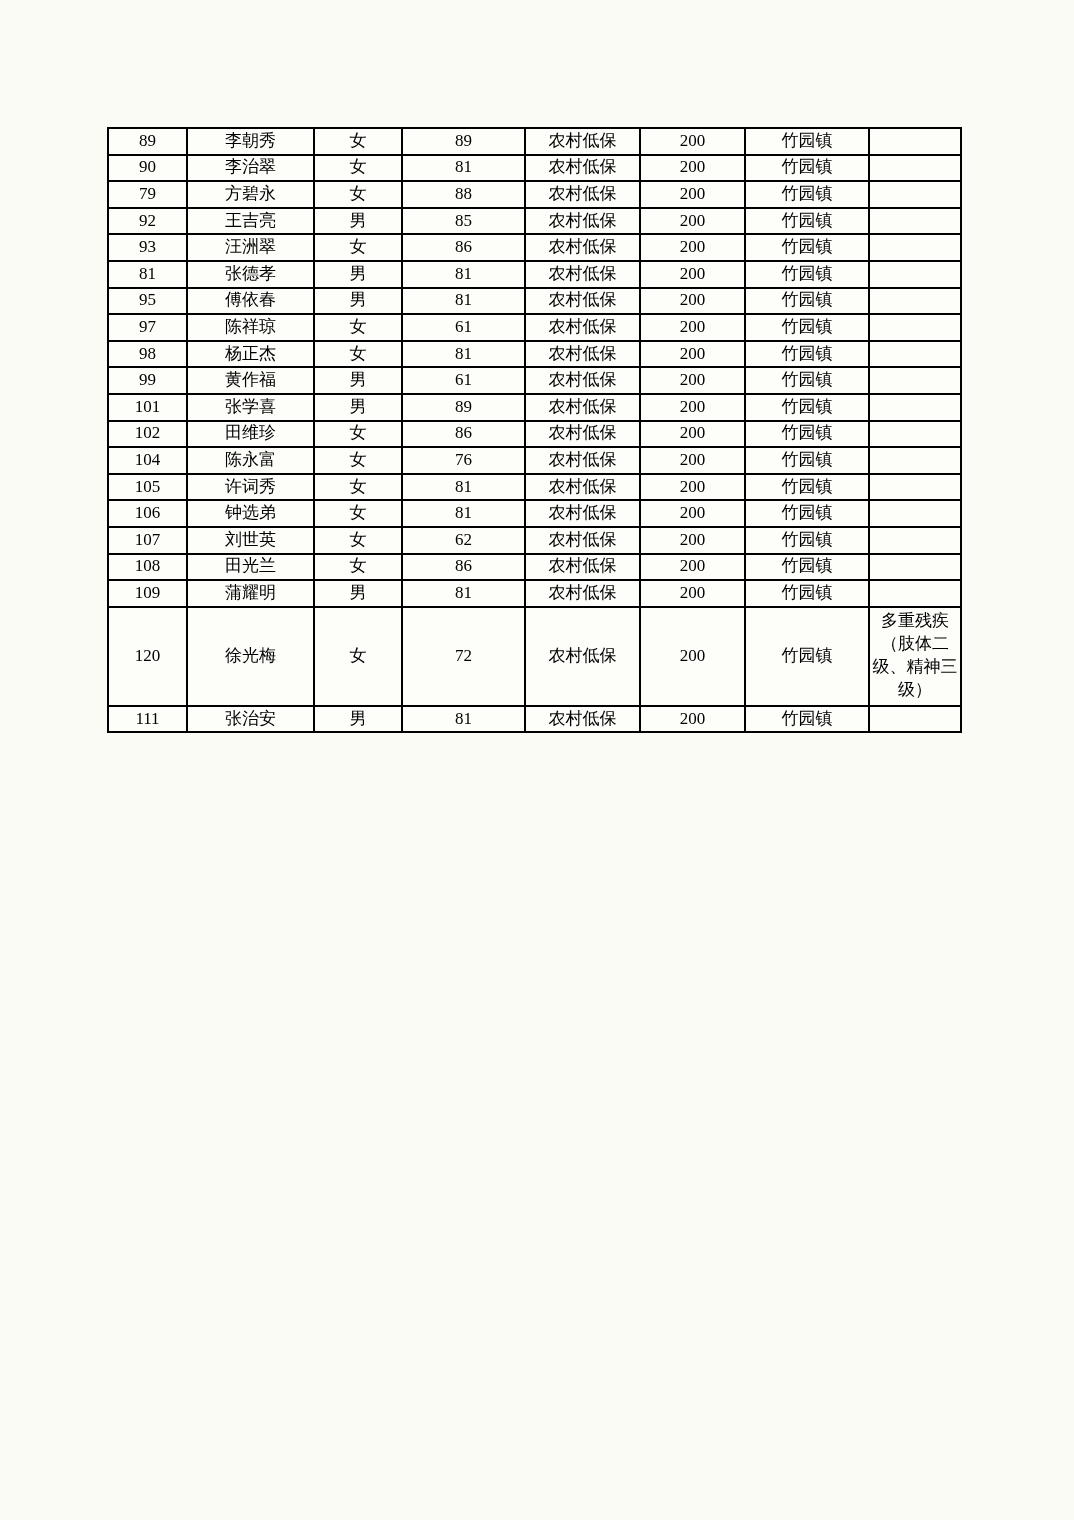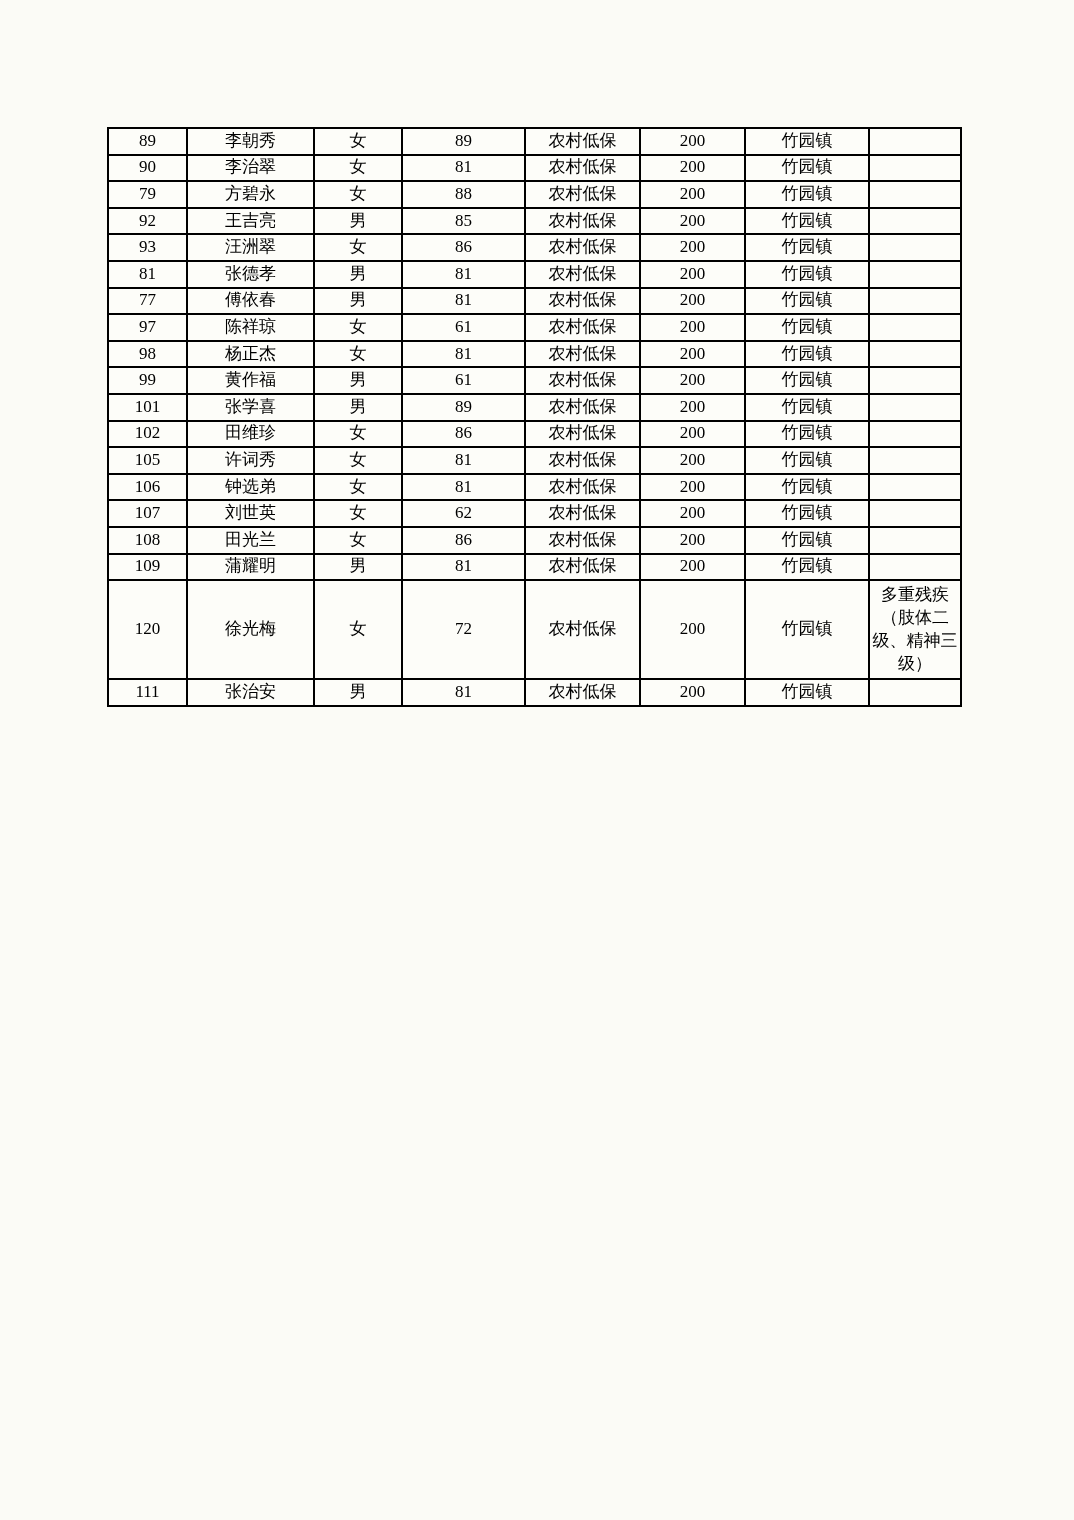--- a/index.html
+++ b/index.html
@@ -126,21 +126,21 @@
           <td>81</td>
           <td>张德孝</td>
           <td>男</td>
           <td>81</td>
           <td>农村低保</td>
           <td>200</td>
           <td>竹园镇</td>
           <td></td>
         </tr>
         <tr>
-          <td>77</td>
+          <td>95</td>
           <td>傅依春</td>
           <td>男</td>
           <td>81</td>
           <td>农村低保</td>
           <td>200</td>
           <td>竹园镇</td>
           <td></td>
         </tr>
         <tr>
           <td>97</td>
@@ -180,20 +180,30 @@
           <td>农村低保</td>
           <td>200</td>
           <td>竹园镇</td>
           <td></td>
         </tr>
         <tr>
           <td>102</td>
           <td>田维珍</td>
           <td>女</td>
           <td>86</td>
+          <td>农村低保</td>
+          <td>200</td>
+          <td>竹园镇</td>
+          <td></td>
+        </tr>
+        <tr>
+          <td>104</td>
+          <td>陈永富</td>
+          <td>女</td>
+          <td>76</td>
           <td>农村低保</td>
           <td>200</td>
           <td>竹园镇</td>
           <td></td>
         </tr>
         <tr>
           <td>105</td>
           <td>许词秀</td>
           <td>女</td>
           <td>81</td>

